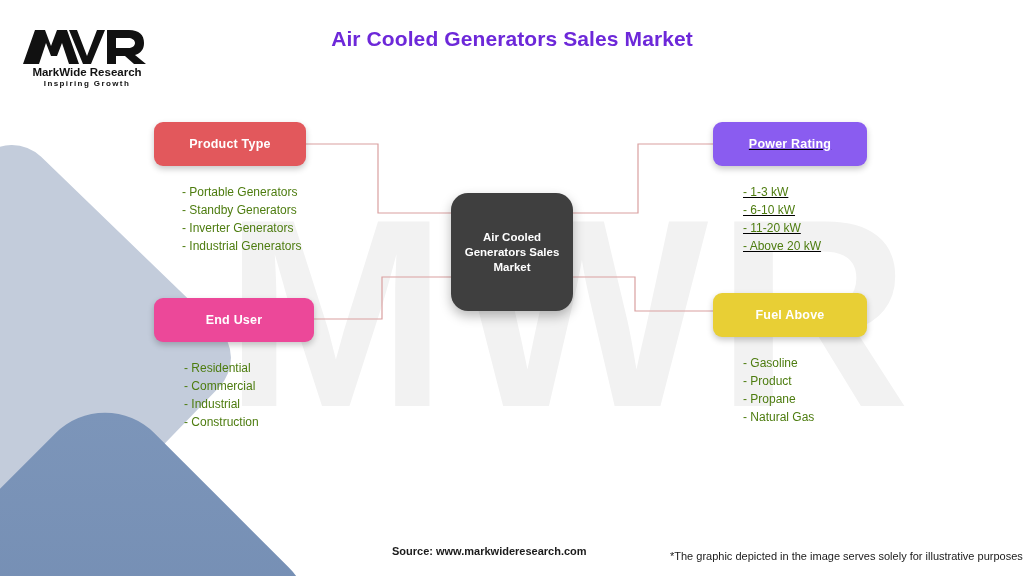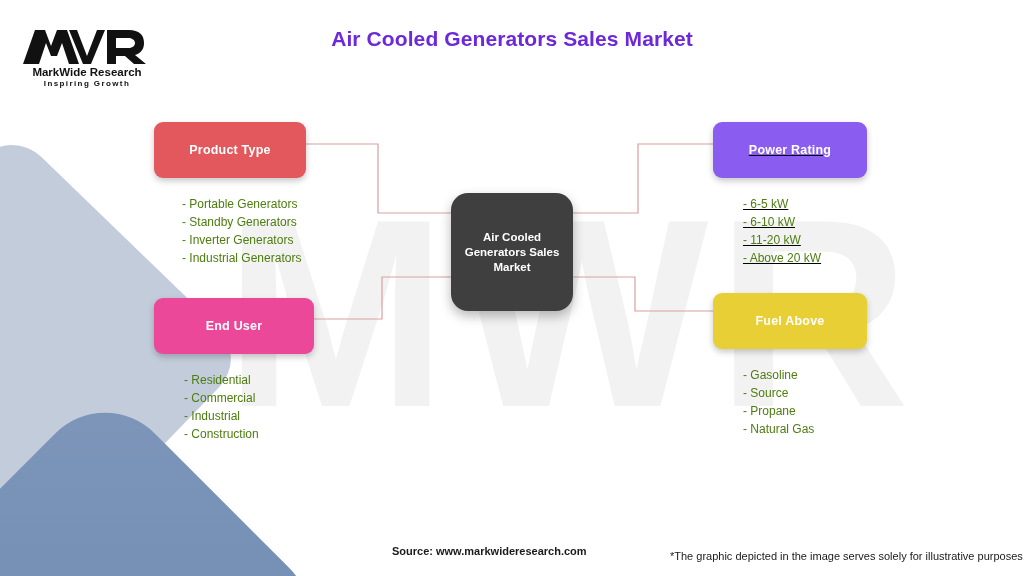--- a/index.html
+++ b/index.html
@@ -56,21 +56,21 @@
     z-index:6;
   }
 
   
   .connectors { position:absolute; inset:0; z-index:3; }
 
   
   .node { position:absolute; z-index:5; }
   .node-chip {
     border-radius:9px;
-    height:56px;
+    height:44px;
     display:flex; align-items:center; justify-content:center;
     color:#ffffff;
     font-size:12.5px;
     font-weight:bold;
     letter-spacing:.2px;
     box-shadow:0 3px 6px rgba(0,0,0,.22);
   }
   .node-list {
     margin-top:17px;
     padding-left:28px;
@@ -173,21 +173,21 @@
       <div>- Inverter Generators</div>
       <div>- Industrial Generators</div>
     </div>
   </div>
 
   <div class="node node-tr">
     <div class="node-chip" style="background:#8a5cf0">
       <span>Power Rating</span>
     </div>
     <div class="node-list">
-      <div>- 6-5 kW</div>
+      <div>- 1-3 kW</div>
       <div>- 6-10 kW</div>
       <div>- 11-20 kW</div>
       <div>- Above 20 kW</div>
     </div>
   </div>
 
   <div class="node node-bl">
     <div class="node-chip" style="background:#ec4899">
       <span>End User</span>
     </div>
@@ -198,21 +198,21 @@
       <div>- Construction</div>
     </div>
   </div>
 
   <div class="node node-br">
     <div class="node-chip" style="background:#e8cf35">
       <span>Fuel Above</span>
     </div>
     <div class="node-list">
       <div>- Gasoline</div>
-      <div>- Source</div>
+      <div>- Product</div>
       <div>- Propane</div>
       <div>- Natural Gas</div>
     </div>
   </div>
 
   <div class="source">Source: www.markwideresearch.com</div>
   <div class="disclaimer">*The graphic depicted in the image serves solely for illustrative purposes</div>
 
 </div>
 

